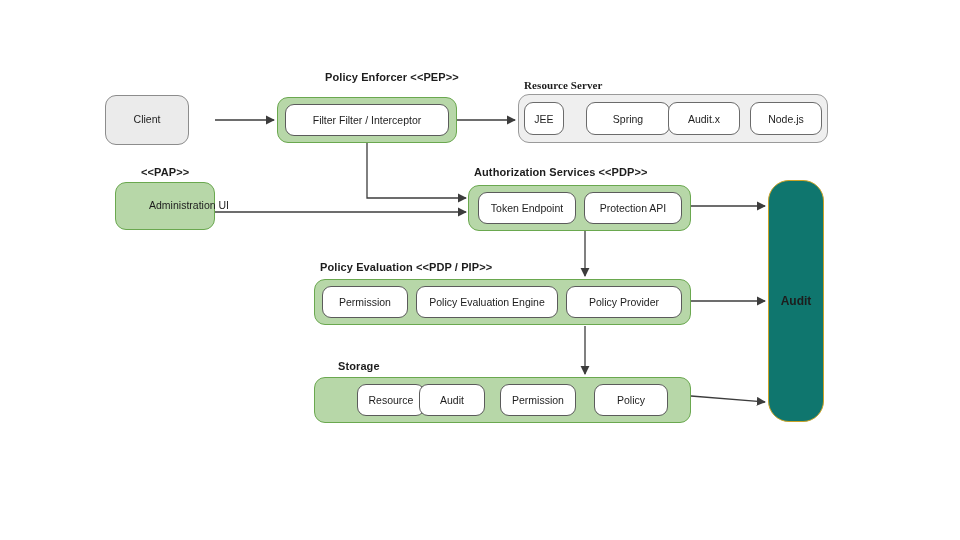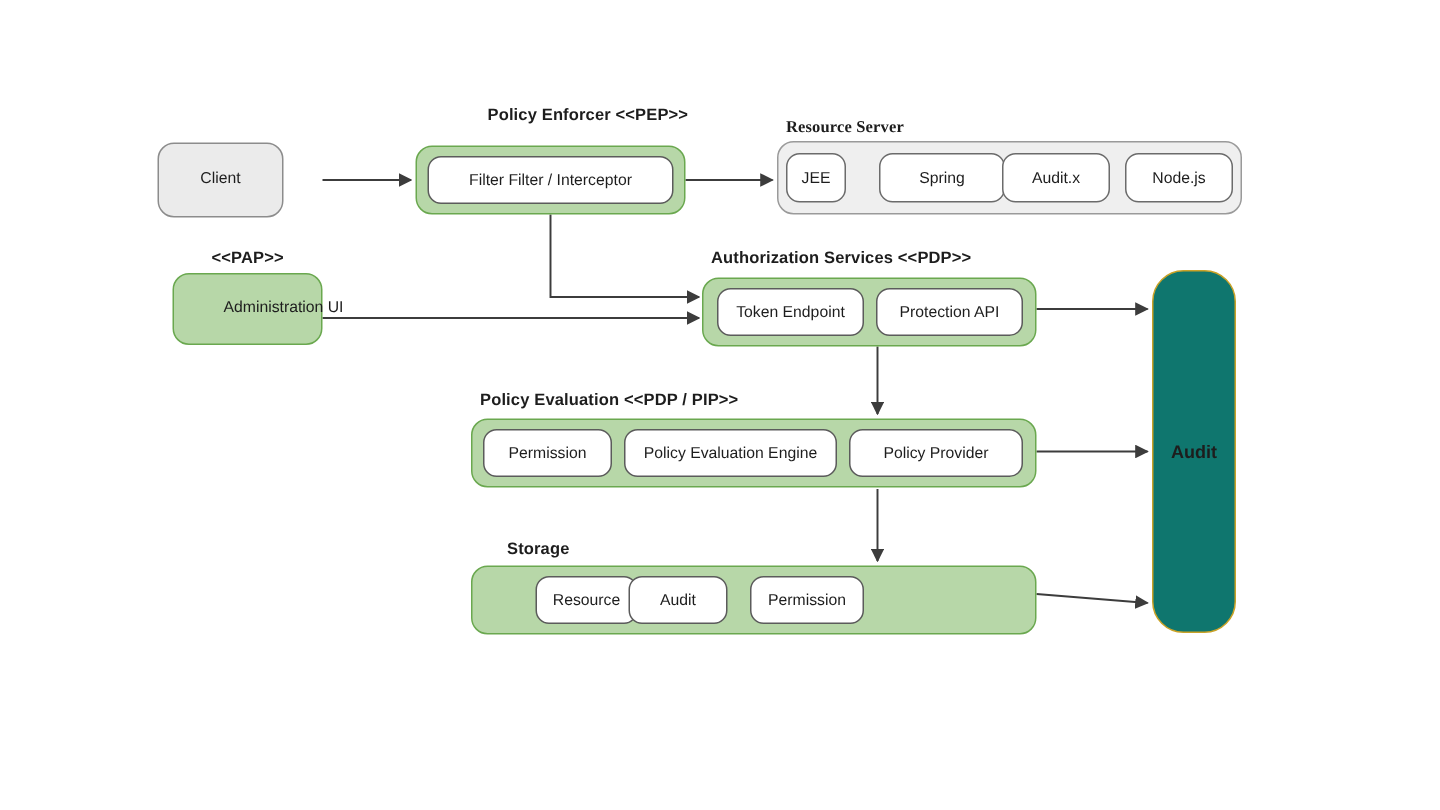--- a/index.html
+++ b/index.html
@@ -196,18 +196,21 @@
   <div class="node cont-green" style="left:314px; top:377px; width:377px; height:46px;"></div>
   <div class="chip" style="left:333px; top:384px; width:68px; height:32px;margin-left:24px;">
     <span>Resource</span>
   </div>
   <div class="chip" style="left:419px; top:384px; width:66px; height:32px;">
     <span>Audit</span>
   </div>
   <div class="chip" style="left:500px; top:384px; width:76px; height:32px;">
     <span>Permission</span>
   </div>
+  <div class="chip" style="left:594px; top:384px; width:74px; height:32px;">
+    <span>Policy</span>
+  </div>
 
   <div class="node box-audit" style="left:768px; top:180px; width:56px; height:242px;">
     <span>Audit</span>
   </div>
 
 </div>
 
 </body></html>

